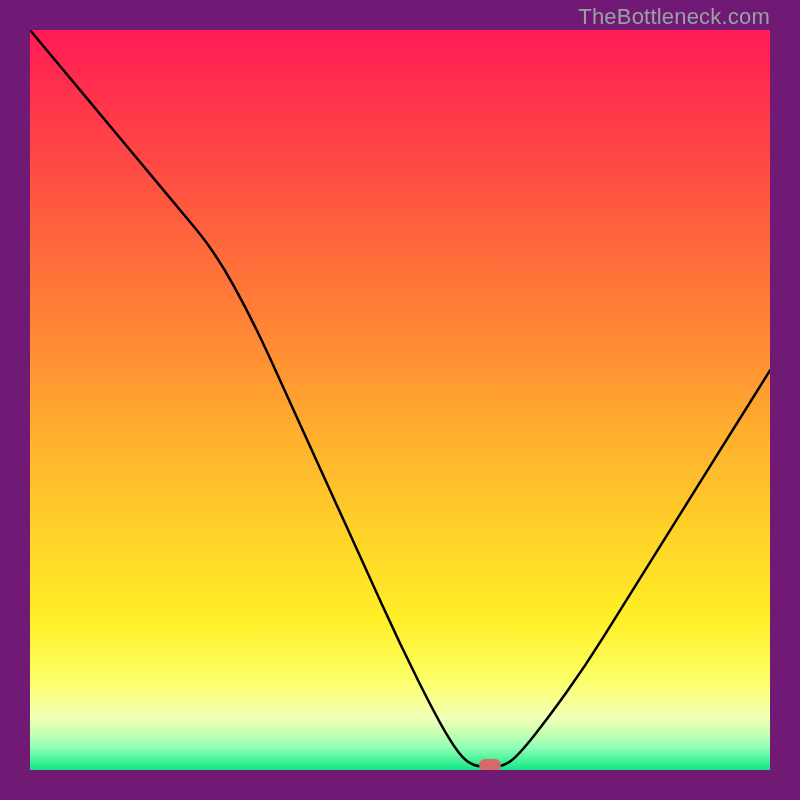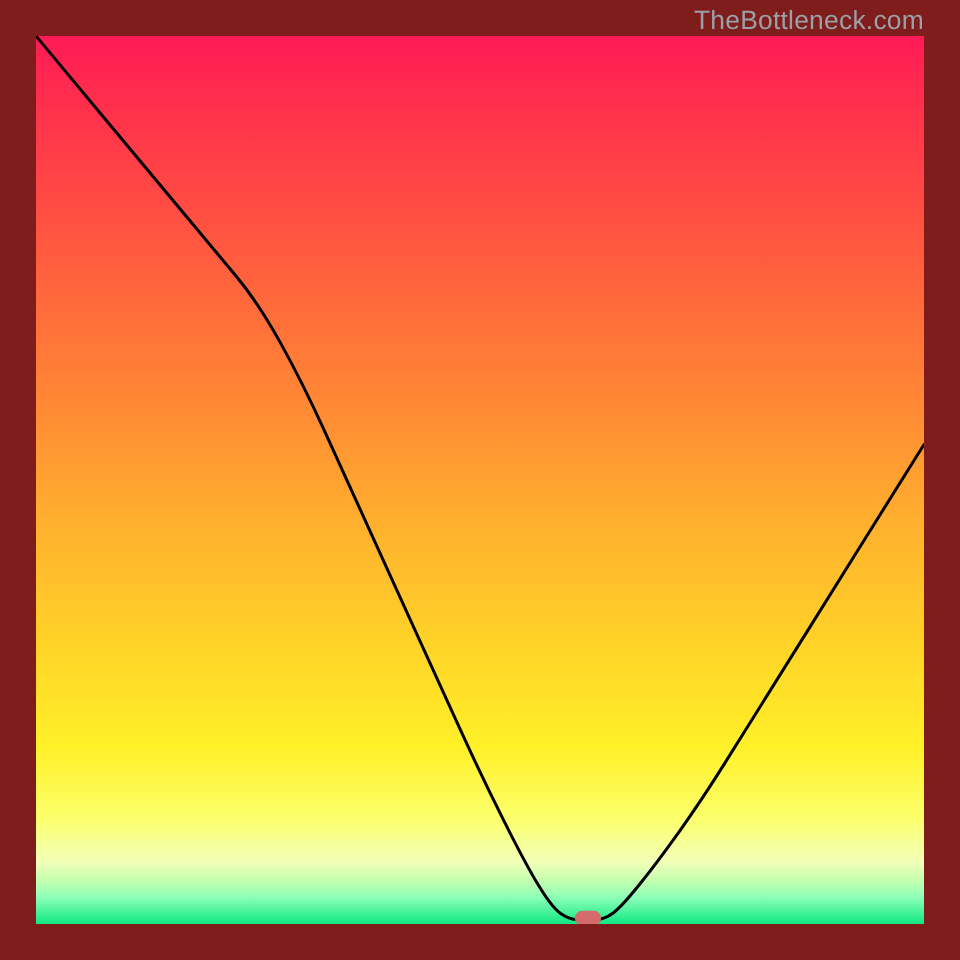--- a/index.html
+++ b/index.html
@@ -8,21 +8,21 @@
     width: 800px;
     height: 800px;
     background: #000;
     overflow: hidden;
     font-family: Arial, Helvetica, sans-serif;
   }
   .frame {
     position: relative;
     width: 800px;
     height: 800px;
-    background: #7f1d1d;
+    background: #701a75;
   }
   .plot {
     position: absolute;
     left: 30px;
     top: 30px;
     width: 740px;
     height: 740px;
     overflow: hidden;
   }
   .gradient {

